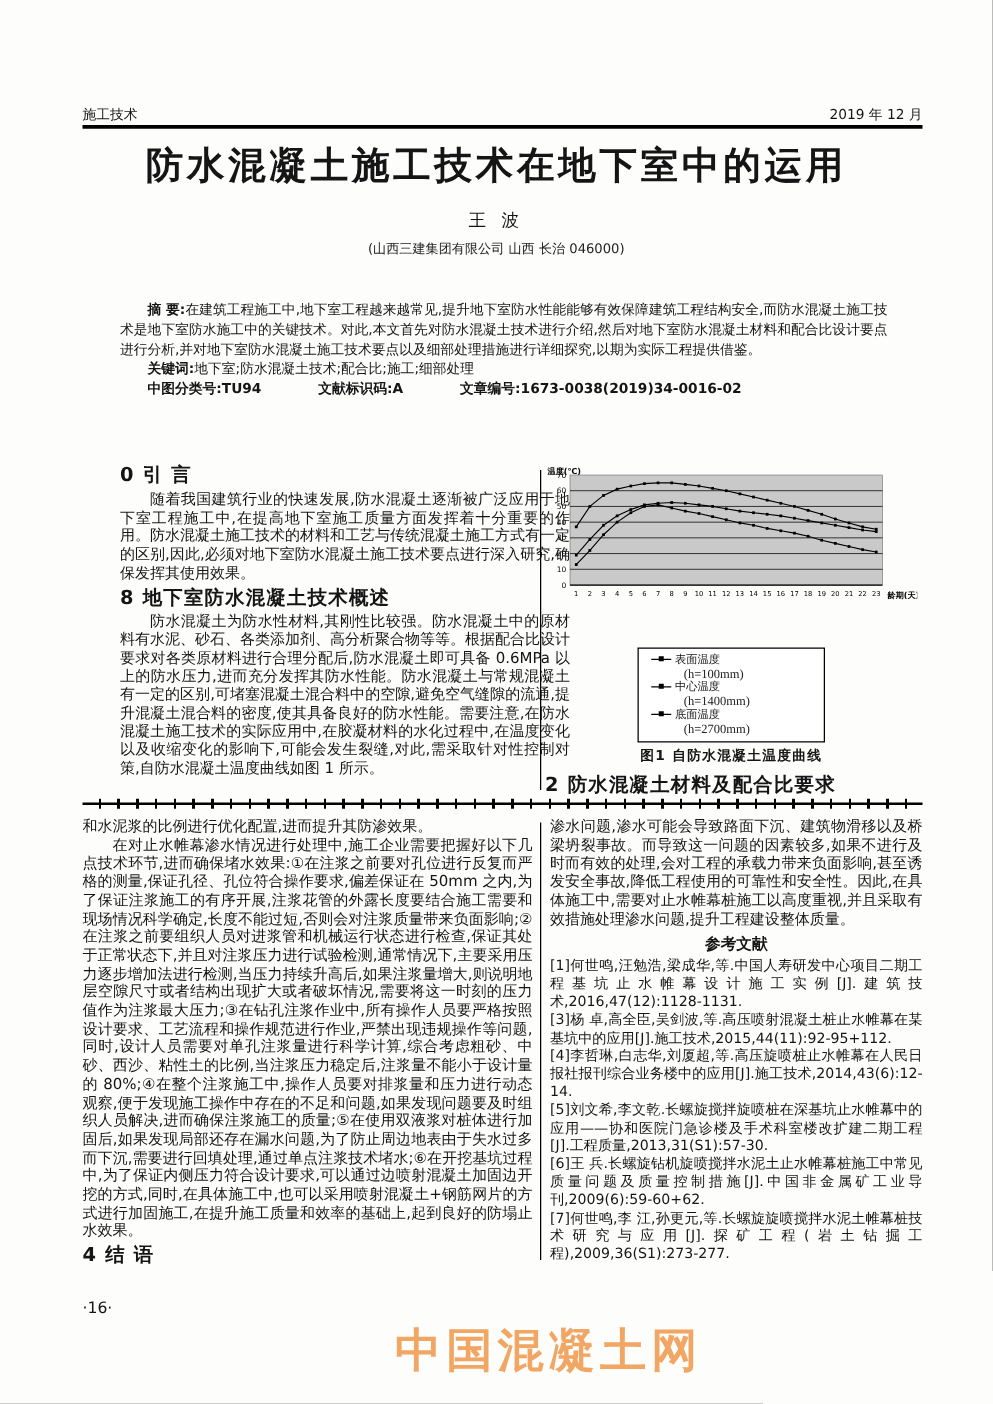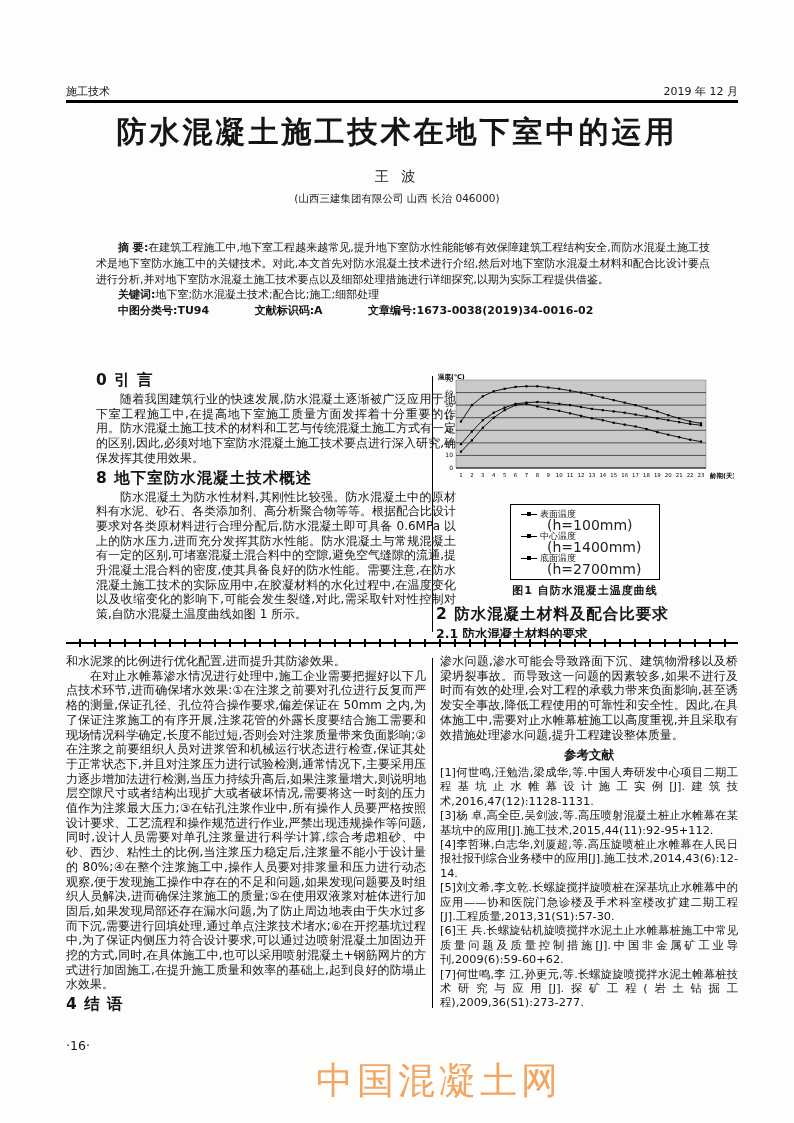--- a/index.html
+++ b/index.html
@@ -33,34 +33,34 @@
   .vsep{width:0;border-left:1.5px solid #000;}
   .vsep1{left:432px;top:376px;height:256px;}
   .vsep2{left:432px;top:658px;height:350px;}
   
   .tick-divider{left:66px;top:638px;width:672px;height:9px;}
   .tick-divider::before{content:'';position:absolute;left:0;right:0;top:4px;border-top:2px solid #000;}
   .tick-divider::after{content:'';position:absolute;left:0;right:0;top:1px;height:8px;
     background:repeating-linear-gradient(90deg,transparent 0 13px,#000 13px 15px);}
   
   .figure{width:298px;}
-  .legend-box{width:132px;margin:6px auto 2px auto;border:1px solid #000;background:#fff;padding:4px 6px 4px 10px;font-size:9px;line-height:11px;}
+  .legend-box{width:132px;margin:20px auto 2px auto;border:1px solid #000;background:#fff;padding:4px 6px 4px 10px;font-size:9px;line-height:11px;}
   .lg-row{white-space:nowrap;}
   .lg-marker{display:inline-block;width:16px;height:7px;position:relative;margin-right:3px;vertical-align:middle;}
   .lg-marker::before{content:'';position:absolute;left:0;right:0;top:3px;border-top:1px solid #000;}
   .lg-marker::after{content:'';position:absolute;left:6px;top:1.5px;width:4px;height:4px;background:#000;}
-  .lg-sub{padding-left:26px;font-size:14px;color:#222;}
+  .lg-sub{padding-left:26px;font-size:10px;color:#222;font-family:Liberation Serif, serif;}
   .fig-caption{text-align:center;font-size:11px;font-weight:bold;margin-top:4px;letter-spacing:1px;}
   
   .refpara{font-size:12px;}
   .ref-heading{text-align:center;font-weight:bold;font-size:12.5px;margin:6px 0 3px 0;}
   .refs p{margin:0;font-size:11.3px;line-height:14.4px;text-align:justify;}
   
   .pagenum{left:66px;top:1038px;font-size:12.5px;}
-  .watermark{left:316px;top:1056px;font-size:37px;font-weight:400;letter-spacing:4px;opacity:.95;}
+  .watermark{left:316px;top:1056px;font-size:37px;font-weight:700;letter-spacing:4px;opacity:.95;}
 </style>
 </head>
 <body>
 
 <div class="page">
 
   <div class="abs hdr" style="left:66px;">施工技术</div>
   <div class="abs hdr" style="right:56px;">2019 年 12 月</div>
   <div class="abs rule"></div>
 

